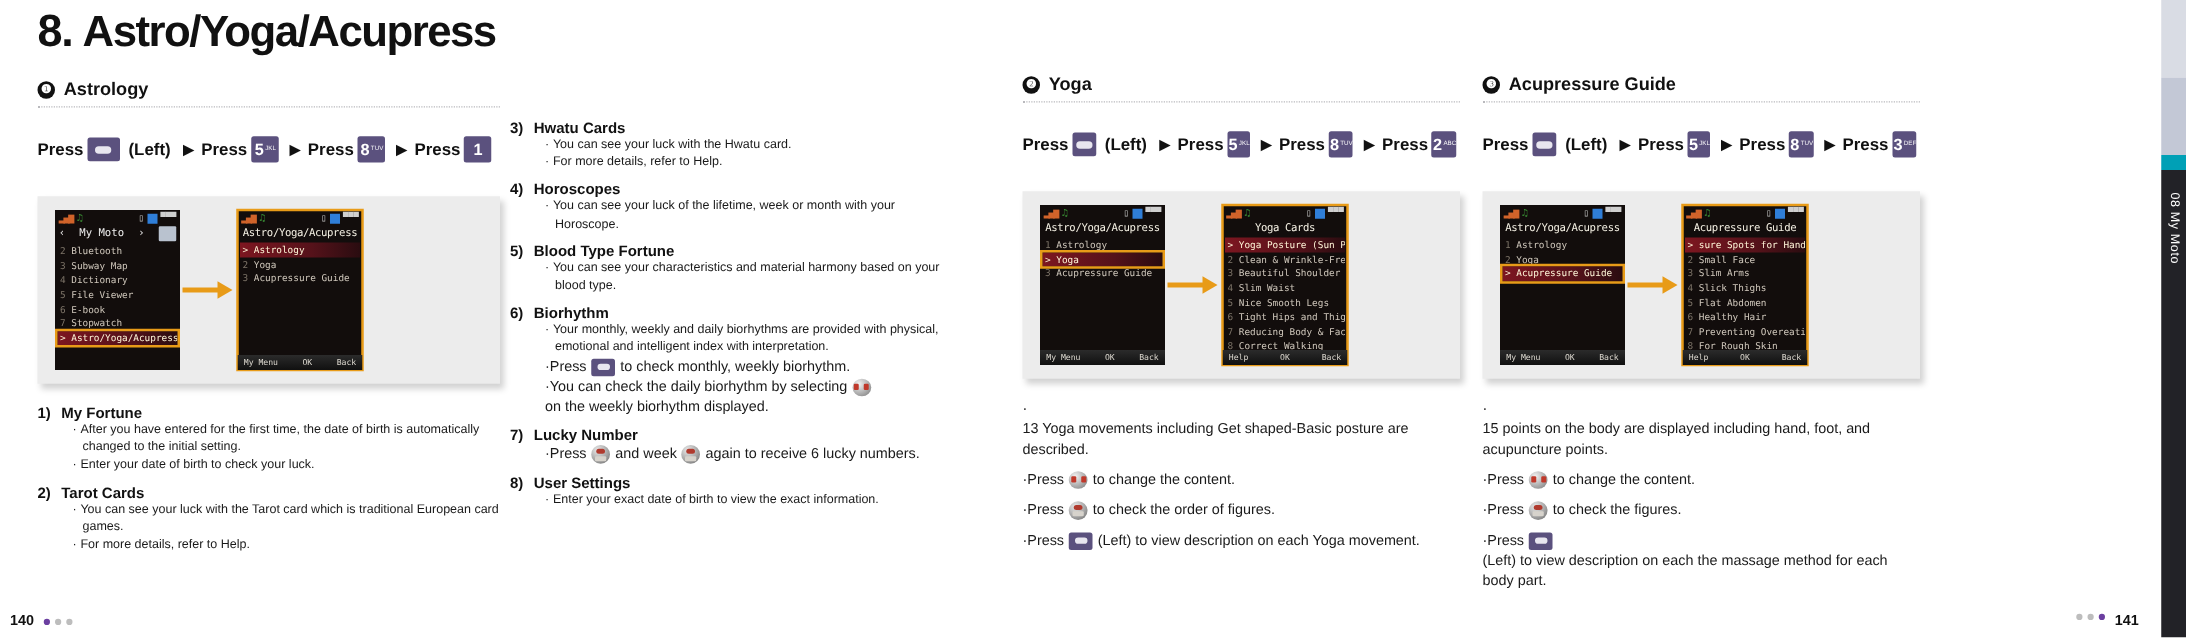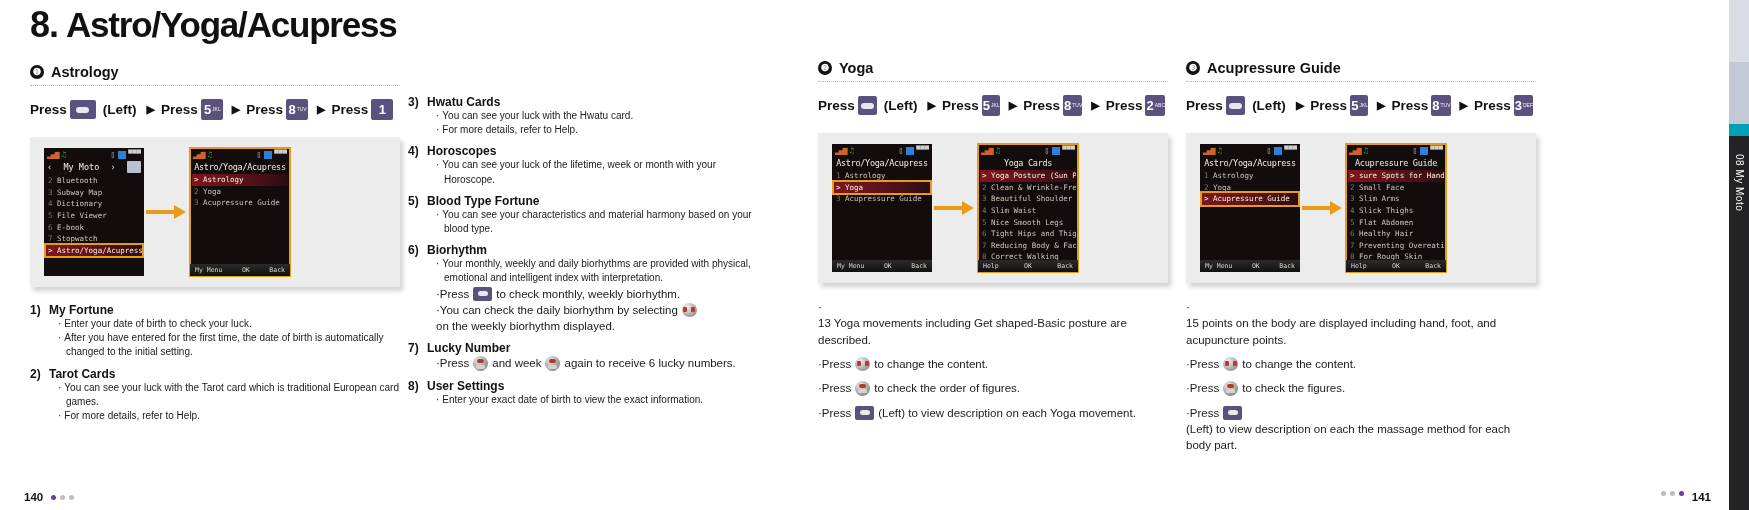--- a/index.html
+++ b/index.html
@@ -83,21 +83,21 @@
     width: 100%;
     margin-bottom: 10px;
   }
 
   
   .press-row {
     display: flex; align-items: center;
     font-size: 13.5px; font-weight: bold; color: #111;
     margin-bottom: 14px; white-space: nowrap;
   }
-  .press-row .w { margin: 6px 4px; }
+  .press-row .w { margin: 16px 4px; }
   .arrow-tri { margin: 0 6px; font-size: 11px; }
   .key {
     display: inline-flex; align-items: center; justify-content: center;
     background: #5b517e; color: #fff;
     border-radius: 2px;
     margin: 0 3px;
     position: relative;
   }
   .key.softkey { width: 26px; height: 19px; }
   .key.softkey::after {
@@ -259,21 +259,21 @@
     width: 9px; height: 4px; background: #d7d3cc; border-radius: 1px;
   }
 
   .col-bullets { margin-top: 4px; }
   .col-bullets .bullet-flex { margin-bottom: 8px; }
 
   
   .pg-left {
     position: absolute; left: 8px; bottom: 7px;
     display: flex; align-items: center;
-    font-size: 11.5px; color: #111; font-weight: bold; margin-left: 16px;
+    font-size: 11.5px; color: #111; font-weight: bold;
   }
   .pg-right {
     position: absolute; right: 38px; bottom: 7px;
     display: flex; align-items: flex-start;
     font-size: 11.5px; color: #111; font-weight: bold;
   }
   .pg-dots { display: flex; align-items: center; }
   .pg-dot {
     width: 5px; height: 5px; border-radius: 50%;
     background: #bdbdbd; margin: 0 2px;
@@ -414,22 +414,22 @@
         </div>
       </div>
     </div>
 
     <div class="num-item">
       <div class="num-head">
         <span class="n">1)</span>
         <span>My Fortune</span>
       </div>
       <div class="bullets">
+        <span class="bullet"><span class="bdot">·</span><span>After you have entered for the first time, the date of birth is automatically changed to the initial setting.</span></span>
         <span class="bullet"><span class="bdot">·</span><span>Enter your date of birth to check your luck.</span></span>
-        <span class="bullet"><span class="bdot">·</span><span>After you have entered for the first time, the date of birth is automatically changed to the initial setting.</span></span>
       </div>
     </div>
     <div class="num-item">
       <div class="num-head">
         <span class="n">2)</span>
         <span>Tarot Cards</span>
       </div>
       <div class="bullets">
         <span class="bullet"><span class="bdot">·</span><span>You can see your luck with the Tarot card which is traditional European card games.</span></span>
         <span class="bullet"><span class="bdot">·</span><span>For more details, refer to Help.</span></span>

